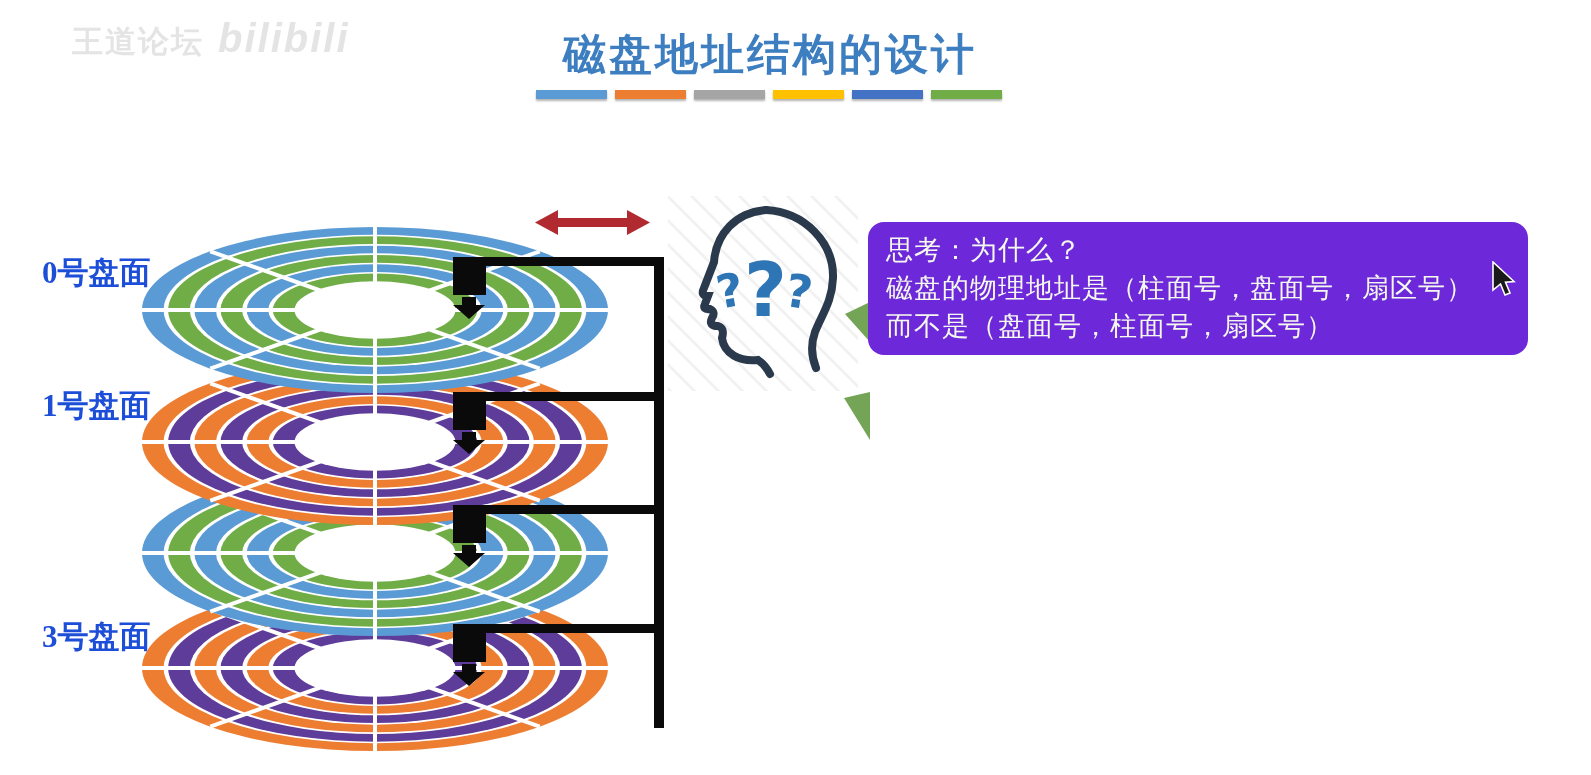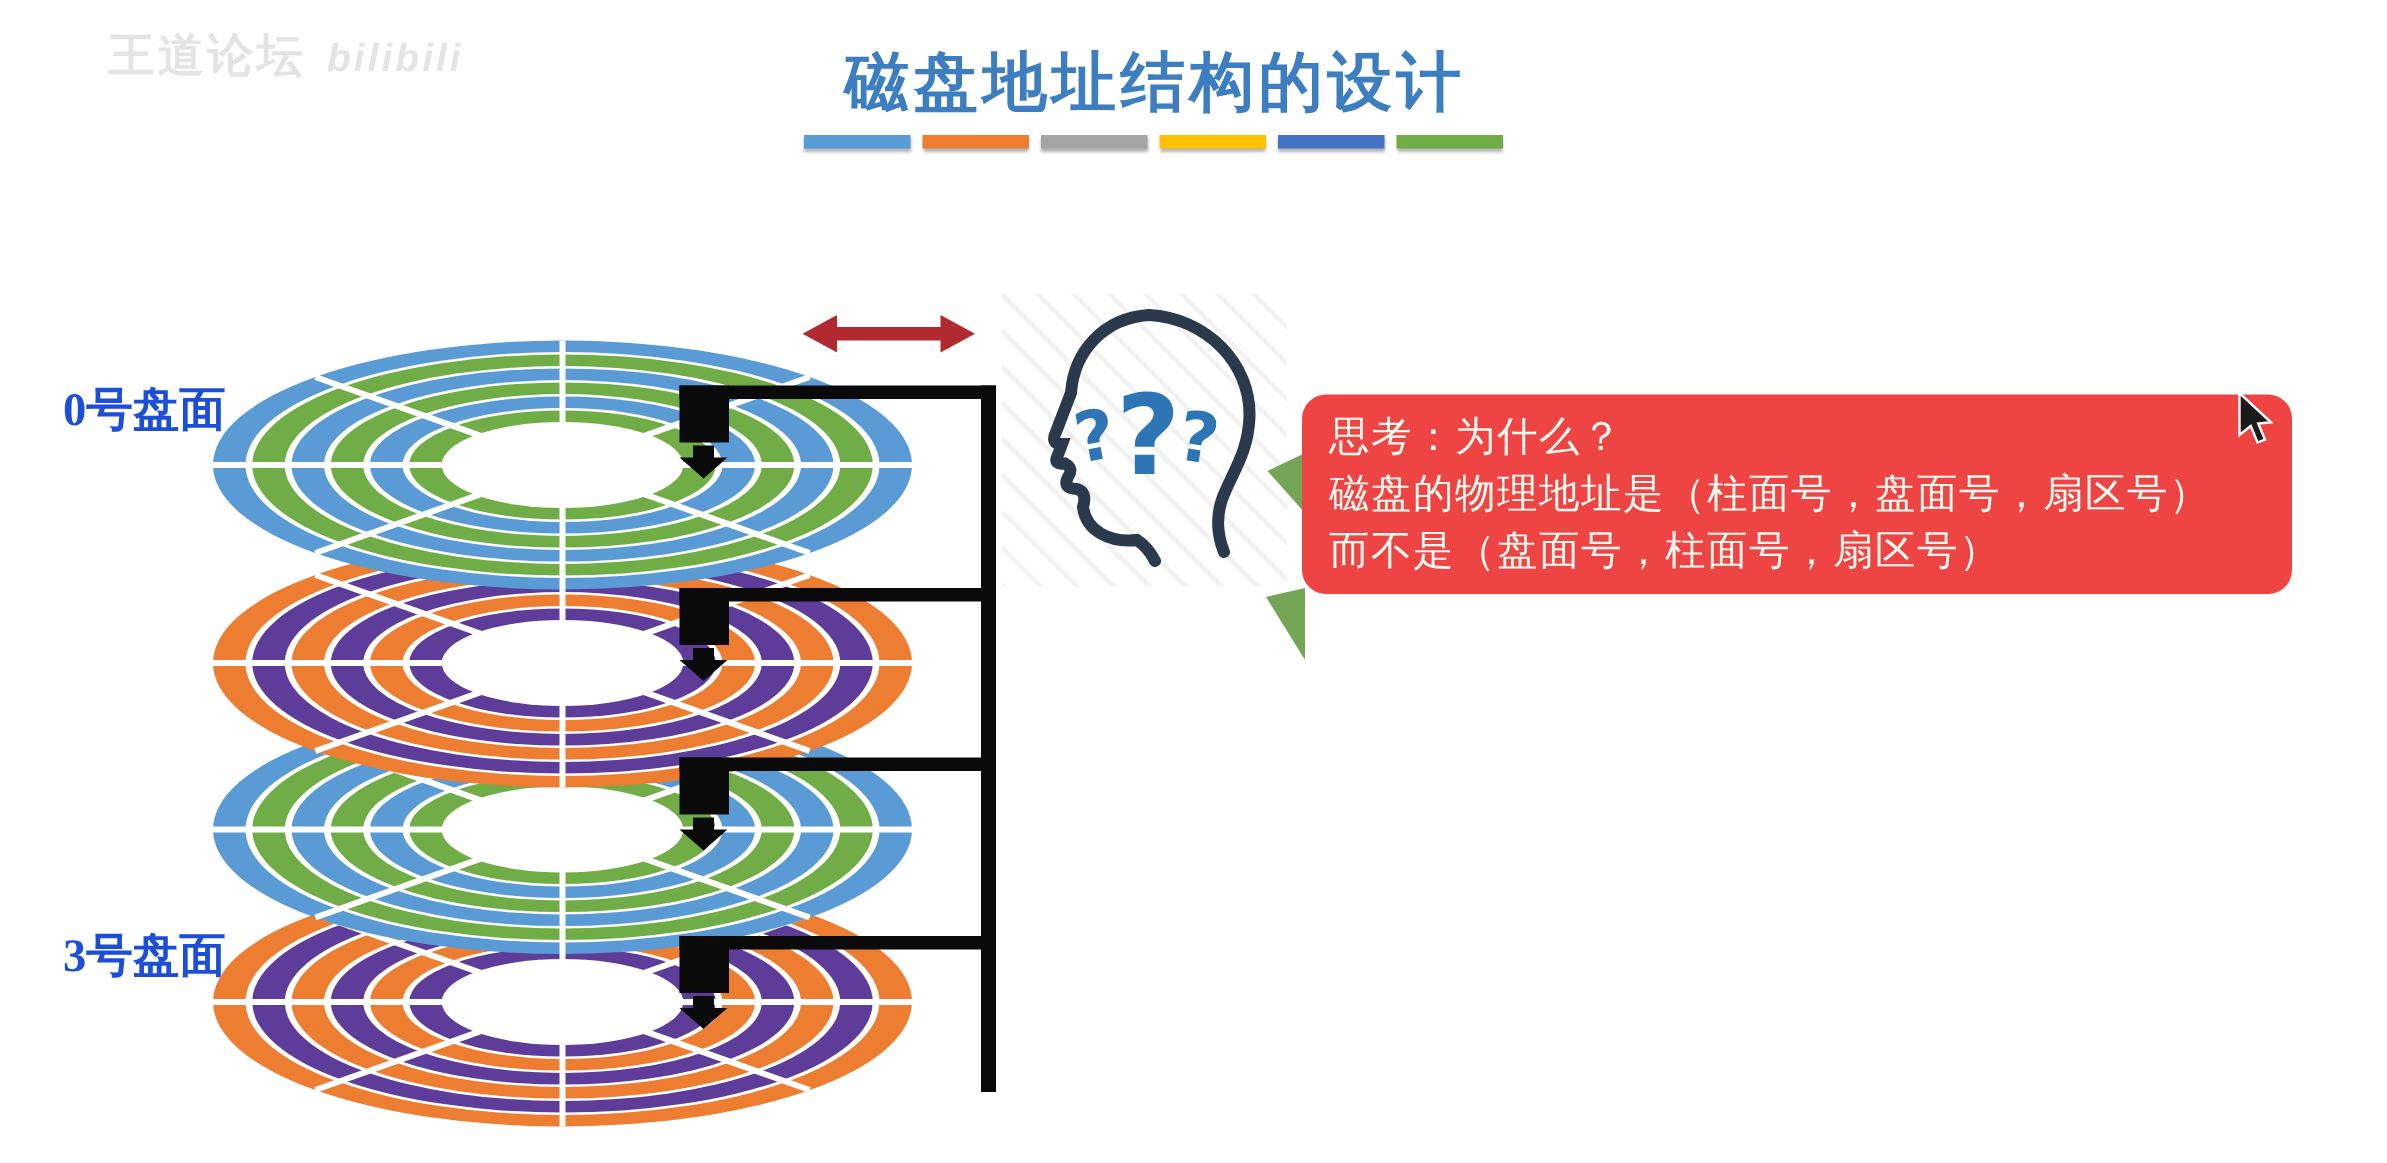--- a/index.html
+++ b/index.html
@@ -9,21 +9,21 @@
     background:#ffffff; font-family:"Liberation Serif", serif;
   }
   
   .watermark {
     position:absolute; left:72px; top:16px;
     font-size:31px; font-weight:bold; letter-spacing:2px;
     color:rgba(185,185,185,0.38);
     font-family:"Liberation Sans", sans-serif;
     user-select:none;
   }
-  .watermark .plat { font-style:italic; margin-left:14px; font-size:26px; }
+  .watermark .plat { font-style:italic; margin-left:14px; font-size:40px; }
   
   .slide-title {
     position:absolute; left:385px; top:26px; width:770px;
     text-align:center; font-size:43px; font-weight:bold; letter-spacing:3px;font-family:Liberation Serif, serif;
   }
   .divider-bars {
     position:absolute; left:536px; top:90px; display:flex; gap:8px;
   }
   .divider-bars .bar {
     width:71px; height:9px; box-shadow:0 2px 2px rgba(0,0,0,0.30);
@@ -38,23 +38,23 @@
   #disk-svg { position:absolute; left:120px; top:200px; }
   
   .hatch-patch {
     position:absolute; left:668px; top:196px; width:190px; height:195px;
     background:repeating-linear-gradient(45deg, rgba(130,130,130,0.10) 0px, rgba(130,130,130,0.10) 3px, transparent 3px, transparent 17px);
   }
   #thinker-svg { position:absolute; left:688px; top:202px; }
   #thinker-svg text { font-family:"DejaVu Sans", sans-serif; font-weight:bold; }
   
   .bubble {
-    position:absolute; background:#ef4444; color:#F4F8EE;
+    position:absolute; background:#6d28d9; color:#F4F8EE;
     border-radius:16px; font-size:27px; line-height:38px;
-    padding:9px 18px 10px 18px; white-space:pre-line; letter-spacing:1px;margin-top:41px;
+    padding:9px 18px 10px 18px; white-space:pre-line; letter-spacing:1px;
   }
   .bubble-question { left:868px; top:222px; width:660px; }
   .bubble-answer   { left:868px; top:386px; width:637px; }
   .tail { position:absolute; width:0; height:0; }
   .tail-question {
     left:845px; top:302px;
     border-top:12px solid transparent; border-bottom:28px solid transparent;
     border-right:25px solid #74A455;
   }
   .tail-answer {
@@ -77,20 +77,21 @@
   <div class="divider-bars">
       <div class="bar" style="background: rgb(91, 155, 213);"></div>
       <div class="bar" style="background: rgb(237, 125, 49);"></div>
       <div class="bar" style="background: rgb(165, 165, 165);"></div>
       <div class="bar" style="background: rgb(255, 192, 0);"></div>
       <div class="bar" style="background: rgb(68, 114, 196);"></div>
       <div class="bar" style="background: rgb(112, 173, 71);"></div>
     </div>
 
   <div class="platter-label" style="top:252px">0号盘面</div>
+  <div class="platter-label" style="top:385px">1号盘面</div>
   <div class="platter-label" style="top:616px">3号盘面</div>
 
   <svg id="disk-svg" width="580" height="575" viewBox="0 0 580 575">
       <g>
         <ellipse cx="255" cy="468" rx="233" ry="83" fill="#ED7D31"></ellipse>
         <ellipse cx="255" cy="468" rx="211.33333333333334" ry="75.28183118741059" fill="#ffffff"></ellipse>
         <ellipse cx="255" cy="468" rx="206.83333333333334" ry="73.6788268955651" fill="#5E3C99"></ellipse>
         <ellipse cx="255" cy="468" rx="185.16666666666669" ry="65.96065808297568" fill="#ffffff"></ellipse>
         <ellipse cx="255" cy="468" rx="180.66666666666666" ry="64.35765379113018" fill="#ED7D31"></ellipse>
         <ellipse cx="255" cy="468" rx="159" ry="56.63948497854077" fill="#ffffff"></ellipse>

